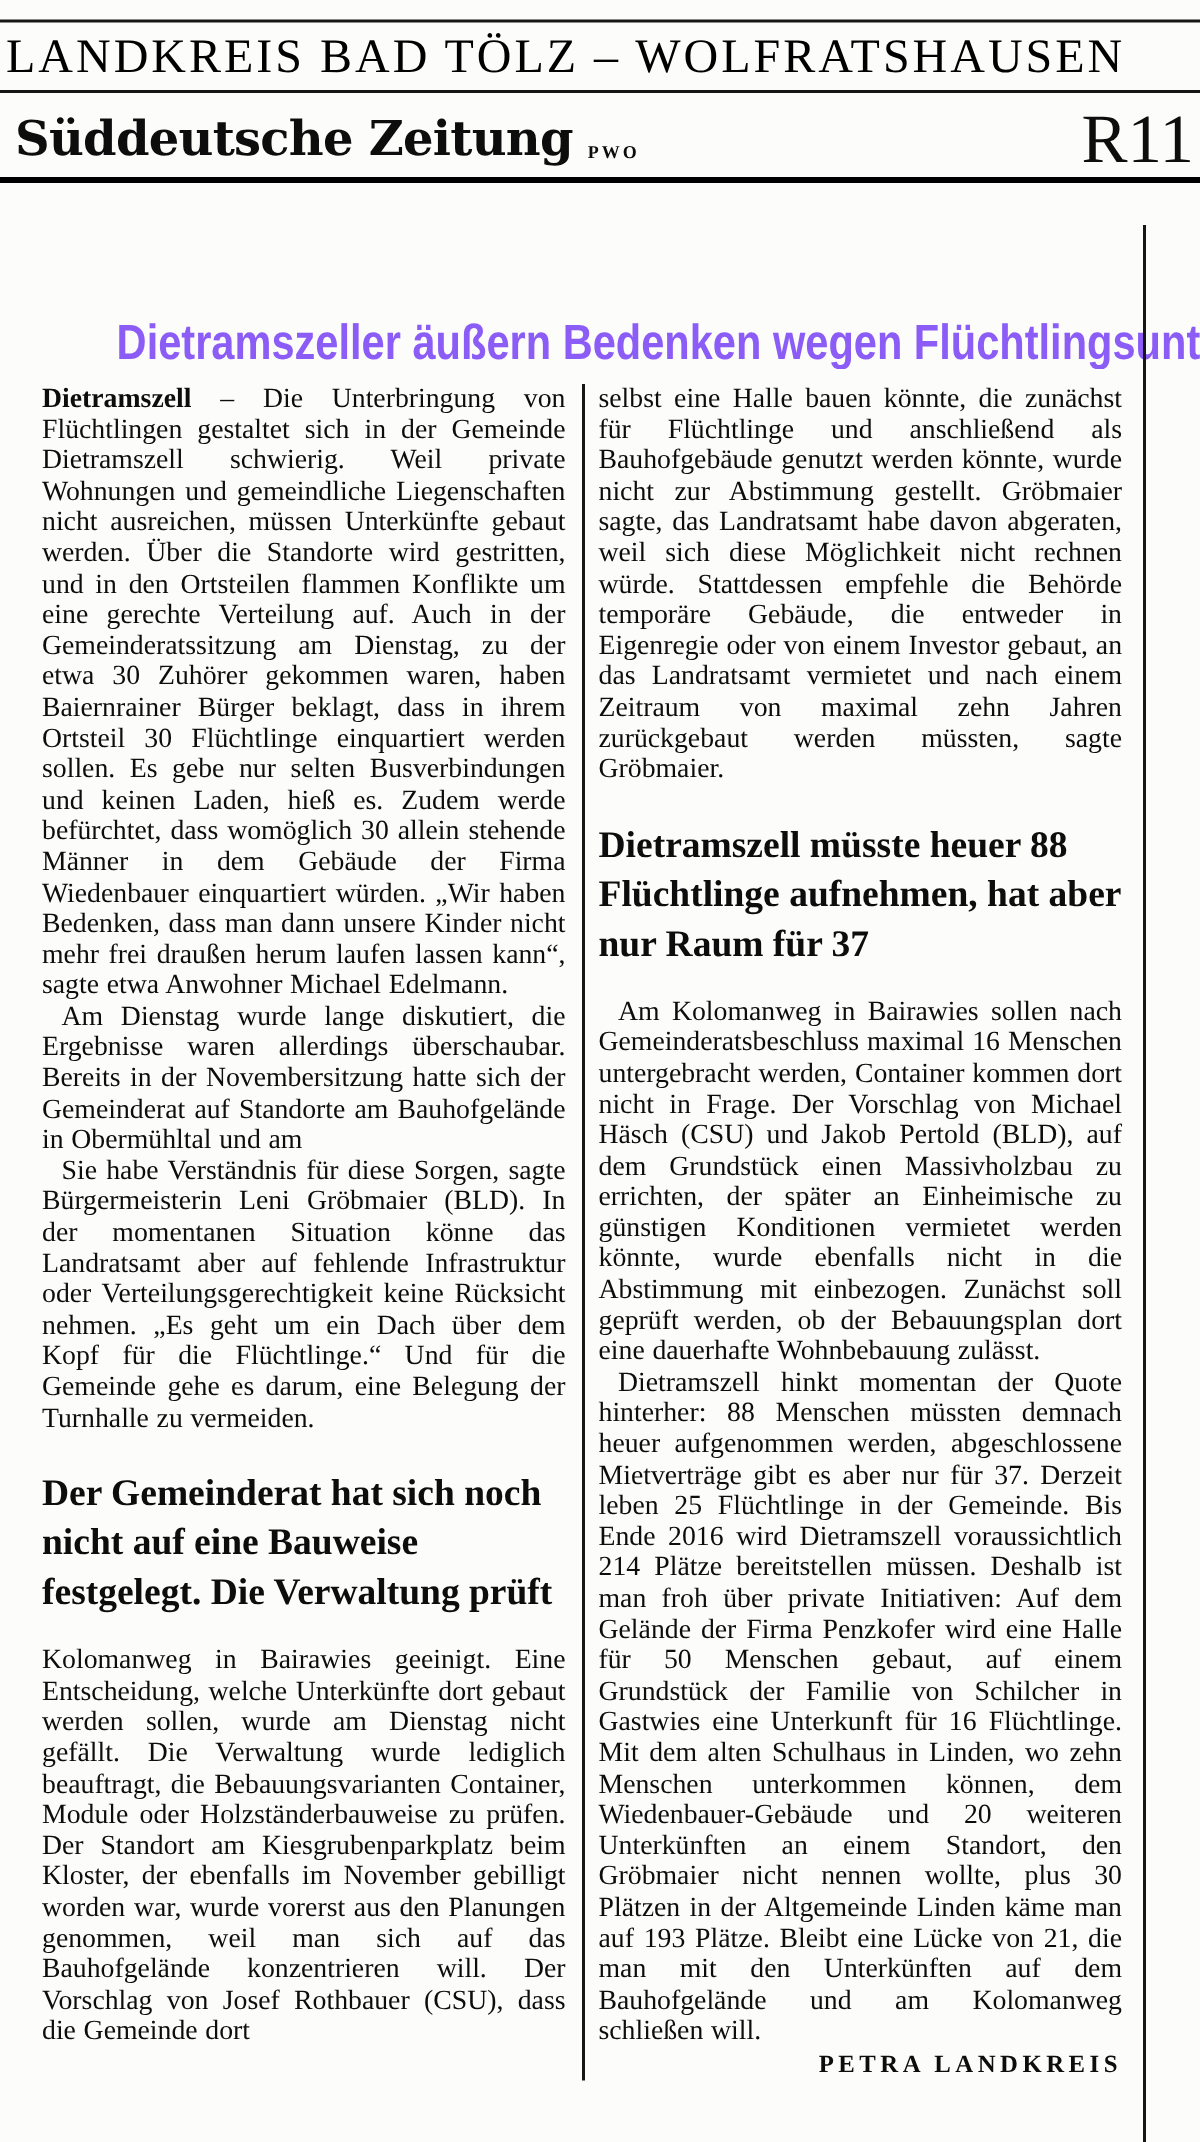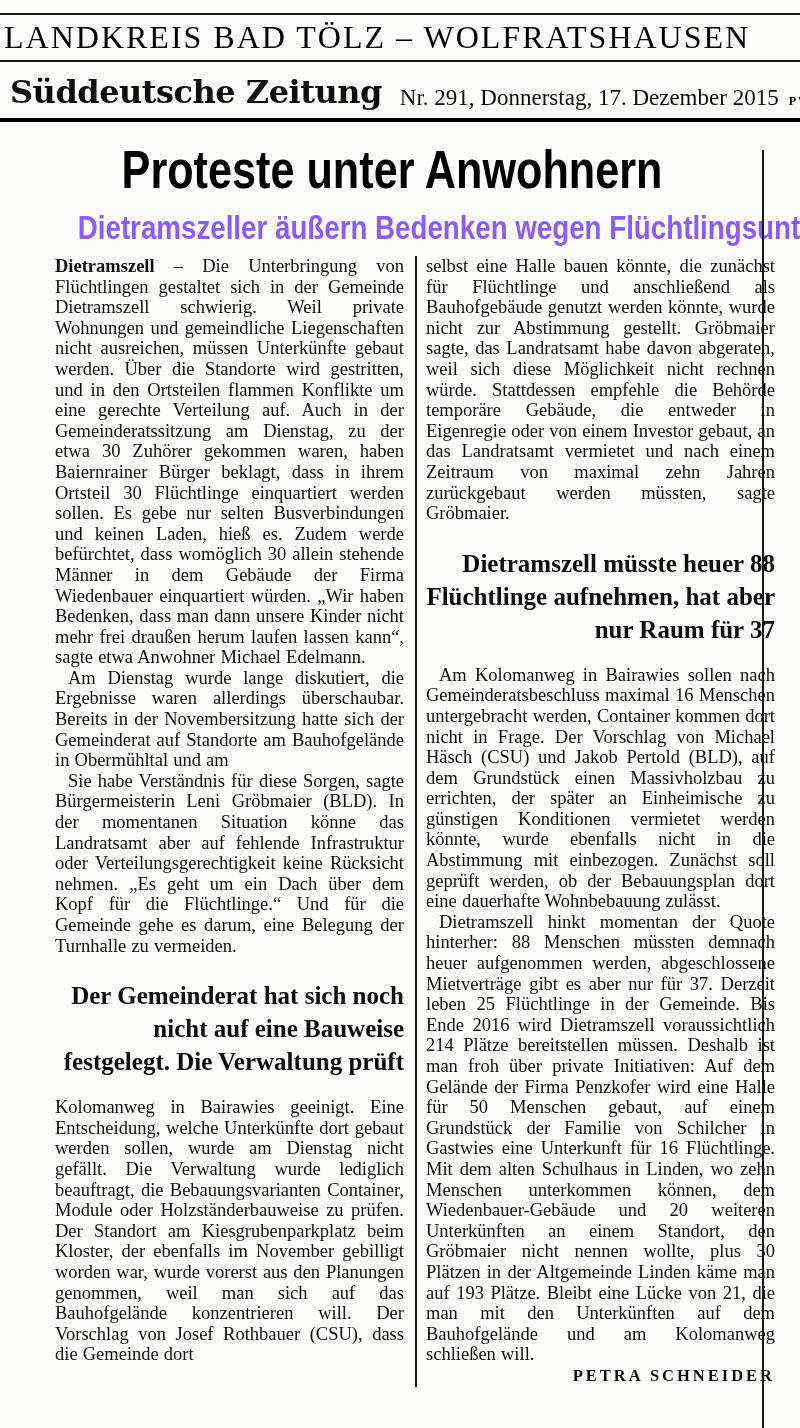--- a/index.html
+++ b/index.html
@@ -57,37 +57,36 @@
     position:absolute; top:212px; left:0; width:784px; text-align:center;
     font-family:"Liberation Sans", sans-serif; font-weight:bold;
     font-size:33px; line-height:32px; color:#8b5cf6; white-space:nowrap;
   }
   .subheadline .squeeze { display:inline-block; transform:scaleX(0.84); transform-origin:center; }
 
   
   .body-columns {
     position:absolute; top:256px; left:28px; width:722px;
     display:flex;
-    margin-left:27px;
   }
   .col { width:349px; font-size:18.5px; line-height:20.6px; }
   .col-divider {
     width:2px; background:#161616; align-self:stretch;
     margin-left:11px; margin-right:9px;
   }
   .para {
     margin:0; text-align:justify;
     hyphens:auto; -webkit-hyphens:auto;
     word-spacing:0.5px;
   }
   .para.indent { text-indent:13px; }
   .lead-word { font-weight:bold; }
   .crosshead {
     font-weight:bold; font-size:25px; line-height:33px;
-    margin:23px 0 19px 0; text-align:right;
+    margin:23px 0 19px 0; text-align:left;
   }
   .byline {
     margin:1px 0 0 0; text-align:right;
     font-size:16.5px; font-weight:bold; letter-spacing:3px;
     white-space:nowrap;
   }
 
   
   .right-rule {
     position:absolute; left:762px; top:150px; width:2px; height:1278px;
@@ -100,30 +99,26 @@
 <div class="page">
 
   <div class="rule rule-top"></div>
 
   <div class="kicker">LANDKREIS BAD TÖLZ – WOLFRATSHAUSEN</div>
 
   <div class="rule rule-kicker"></div>
 
   <div class="masthead">
     <span class="logo">Süddeutsche Zeitung</span>
-    <span class="issue">Nr. 291, Donnerstag, 17. Dezember 2015</span>
     <span class="edition-code">PWO</span>
     <span class="page-number">R11</span>
   </div>
 
   <div class="rule rule-thick"></div>
 
-  <div class="headline">
-    <span class="squeeze">Proteste unter Anwohnern</span>
-  </div>
   <div class="subheadline">
     <span class="squeeze">Dietramszeller äußern Bedenken wegen Flüchtlingsunterkunft</span>
   </div>
 
   <div class="body-columns">
 
     <div class="col">
       <p class="para"><b class="lead-word">Dietramszell</b><span> – Die Unterbringung von Flüchtlingen gestaltet sich in der Gemeinde Dietramszell schwierig. Weil private Wohnungen und gemeindliche Liegenschaften nicht ausreichen, müssen Unterkünfte gebaut werden. Über die Standorte wird gestritten, und in den Ortsteilen flammen Konflikte um eine gerechte Verteilung auf. Auch in der Gemeinderatssitzung am Dienstag, zu der etwa 30 Zuhörer gekommen waren, haben Baiernrainer Bürger beklagt, dass in ihrem Ortsteil 30 Flüchtlinge einquartiert werden sollen. Es gebe nur selten Busverbindungen und keinen Laden, hieß es. Zudem werde befürchtet, dass womöglich 30 allein stehende Männer in dem Gebäude der Firma Wiedenbauer einquartiert würden. „Wir haben Bedenken, dass man dann unsere Kinder nicht mehr frei draußen herum laufen lassen kann“, sagte etwa Anwohner Michael Edelmann.</span></p>
       <p class="para indent">Am Dienstag wurde lange diskutiert, die Ergebnisse waren allerdings überschaubar. Bereits in der Novembersitzung hatte sich der Gemeinderat auf Standorte am Bauhofgelände in Obermühltal und am</p>
       <p class="para indent">Sie habe Verständnis für diese Sorgen, sagte Bürgermeisterin Leni Gröbmaier (BLD). In der momentanen Situation könne das Landratsamt aber auf fehlende Infrastruktur oder Verteilungsgerechtigkeit keine Rücksicht nehmen. „Es geht um ein Dach über dem Kopf für die Flüchtlinge.“ Und für die Gemeinde gehe es darum, eine Belegung der Turnhalle zu vermeiden.</p>
@@ -131,20 +126,20 @@
       <p class="para">Kolomanweg in Bairawies geeinigt. Eine Entscheidung, welche Unterkünfte dort gebaut werden sollen, wurde am Dienstag nicht gefällt. Die Verwaltung wurde lediglich beauftragt, die Bebauungsvarianten Container, Module oder Holzständerbauweise zu prüfen. Der Standort am Kiesgrubenparkplatz beim Kloster, der ebenfalls im November gebilligt worden war, wurde vorerst aus den Planungen genommen, weil man sich auf das Bauhofgelände konzentrieren will. Der Vorschlag von Josef Rothbauer (CSU), dass die Gemeinde dort</p>
     </div>
 
     <div class="col-divider"></div>
 
     <div class="col">
       <p class="para">selbst eine Halle bauen könnte, die zunächst für Flüchtlinge und anschließend als Bauhofgebäude genutzt werden könnte, wurde nicht zur Abstimmung gestellt. Gröbmaier sagte, das Landratsamt habe davon abgeraten, weil sich diese Möglichkeit nicht rechnen würde. Stattdessen empfehle die Behörde temporäre Gebäude, die entweder in Eigenregie oder von einem Investor gebaut, an das Landratsamt vermietet und nach einem Zeitraum von maximal zehn Jahren zurückgebaut werden müssten, sagte Gröbmaier.</p>
       <p class="crosshead">Dietramszell müsste heuer 88 Flüchtlinge aufnehmen, hat aber nur Raum für 37</p>
       <p class="para indent">Am Kolomanweg in Bairawies sollen nach Gemeinderatsbeschluss maximal 16 Menschen untergebracht werden, Container kommen dort nicht in Frage. Der Vorschlag von Michael Häsch (CSU) und Jakob Pertold (BLD), auf dem Grundstück einen Massivholzbau zu errichten, der später an Einheimische zu günstigen Konditionen vermietet werden könnte, wurde ebenfalls nicht in die Abstimmung mit einbezogen. Zunächst soll geprüft werden, ob der Bebauungsplan dort eine dauerhafte Wohnbebauung zulässt.</p>
       <p class="para indent">Dietramszell hinkt momentan der Quote hinterher: 88 Menschen müssten demnach heuer aufgenommen werden, abgeschlossene Mietverträge gibt es aber nur für 37. Derzeit leben 25 Flüchtlinge in der Gemeinde. Bis Ende 2016 wird Dietramszell voraussichtlich 214 Plätze bereitstellen müssen. Deshalb ist man froh über private Initiativen: Auf dem Gelände der Firma Penzkofer wird eine Halle für 50 Menschen gebaut, auf einem Grundstück der Familie von Schilcher in Gastwies eine Unterkunft für 16 Flüchtlinge. Mit dem alten Schulhaus in Linden, wo zehn Menschen unterkommen können, dem Wiedenbauer-Gebäude und 20 weiteren Unterkünften an einem Standort, den Gröbmaier nicht nennen wollte, plus 30 Plätzen in der Altgemeinde Linden käme man auf 193 Plätze. Bleibt eine Lücke von 21, die man mit den Unterkünften auf dem Bauhofgelände und am Kolomanweg schließen will.</p>
-      <p class="byline">PETRA SCHNEIDER</p>
+      <p class="byline">PETRA LANDKREIS</p>
     </div>
 
   </div>
 
   <div class="right-rule"></div>
 
 </div>
 
 </body></html>

